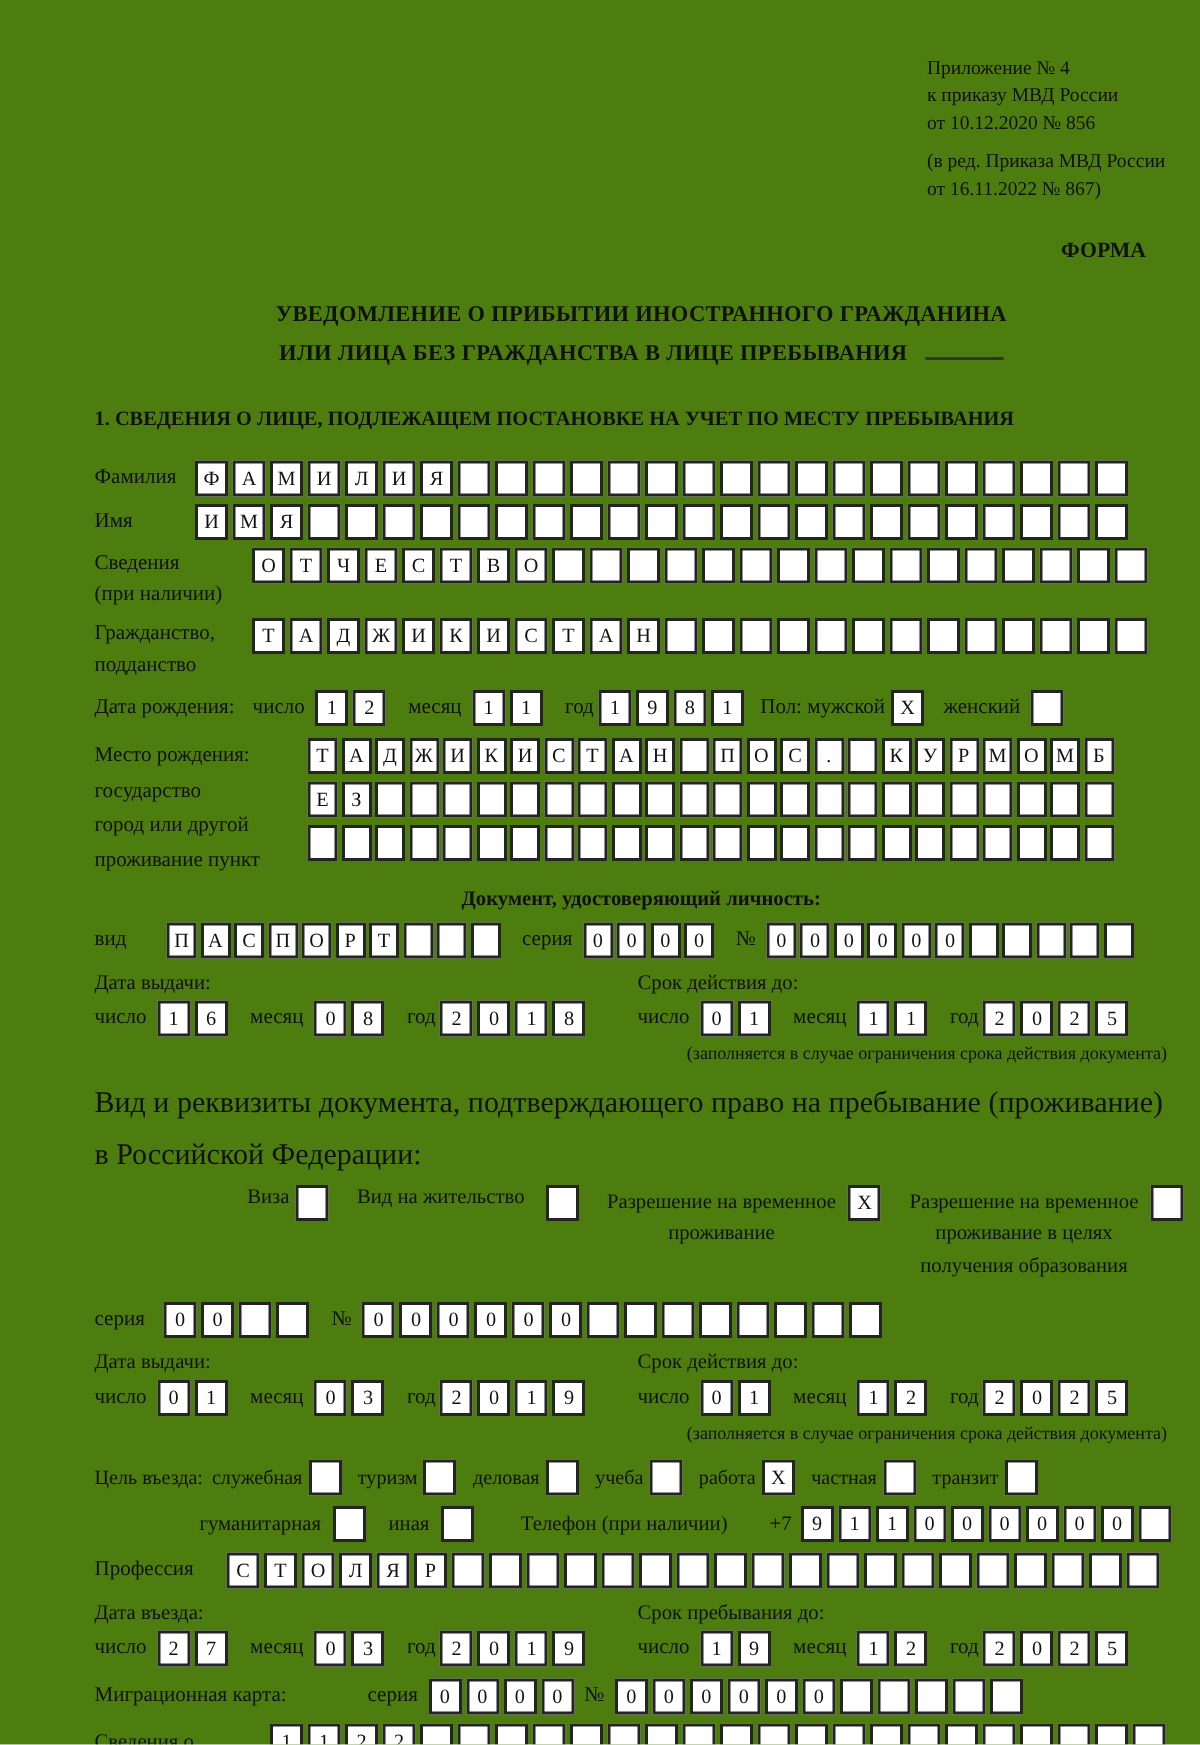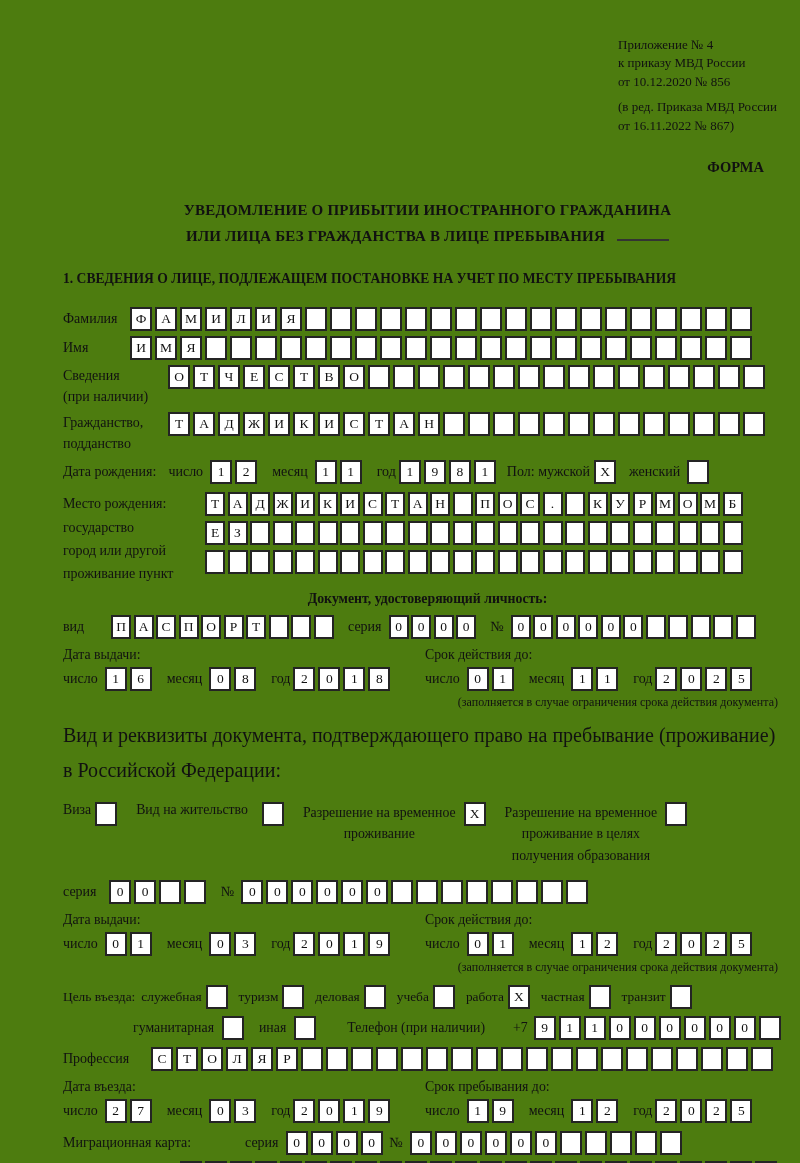--- a/index.html
+++ b/index.html
@@ -27,21 +27,21 @@
   .mb8{margin-bottom:8px;}
   .center-b{font-weight:bold;text-align:center;font-size:13.8px;margin:4px 0 8px;}
   .dhdr{display:flex;font-size:13.8px;margin:8px 0 4px;}
   .dhdr .a{width:362px;text-align:left;}
   .dhdr .b{width:300px;text-align:left;}
   .drow{display:flex;align-items:center;font-size:14px;margin-bottom:4px;}
   .grp{display:flex;align-items:center;flex:none;}
   .grp.a{width:362px;}
   .note{font-size:12px;text-align:right;padding-right:14px;margin:1px 0 10px;}
   .plain{font-size:20px;line-height:1.55;margin-bottom:4px;}
-  .permits{display:flex;align-items:flex-start;font-size:13.8px;margin:16px 0 14px;}
+  .permits{display:flex;align-items:flex-start;font-size:13.8px;margin:4px 0 14px;justify-content:flex-end;}
   .p-item{display:flex;align-items:flex-start;margin-right:16px;}
   .p-item .boxes{margin-left:8px;}
   .p-multi{display:inline-block;text-align:center;line-height:1.55;}
   .purpose{font-size:13.4px;}
   .purpose .plbl{margin:0 4px 0 8px;flex:none;}
   .purpose .plbl.first{margin-left:6px;}
   .phone-row{font-size:13.8px;}
   .reps{display:flex;align-items:flex-start;margin-top:6px;}
   .reps .labels{width:117px;flex:none;font-size:13.8px;line-height:1.73;}
   .reps .rrow{margin-bottom:7px;}

